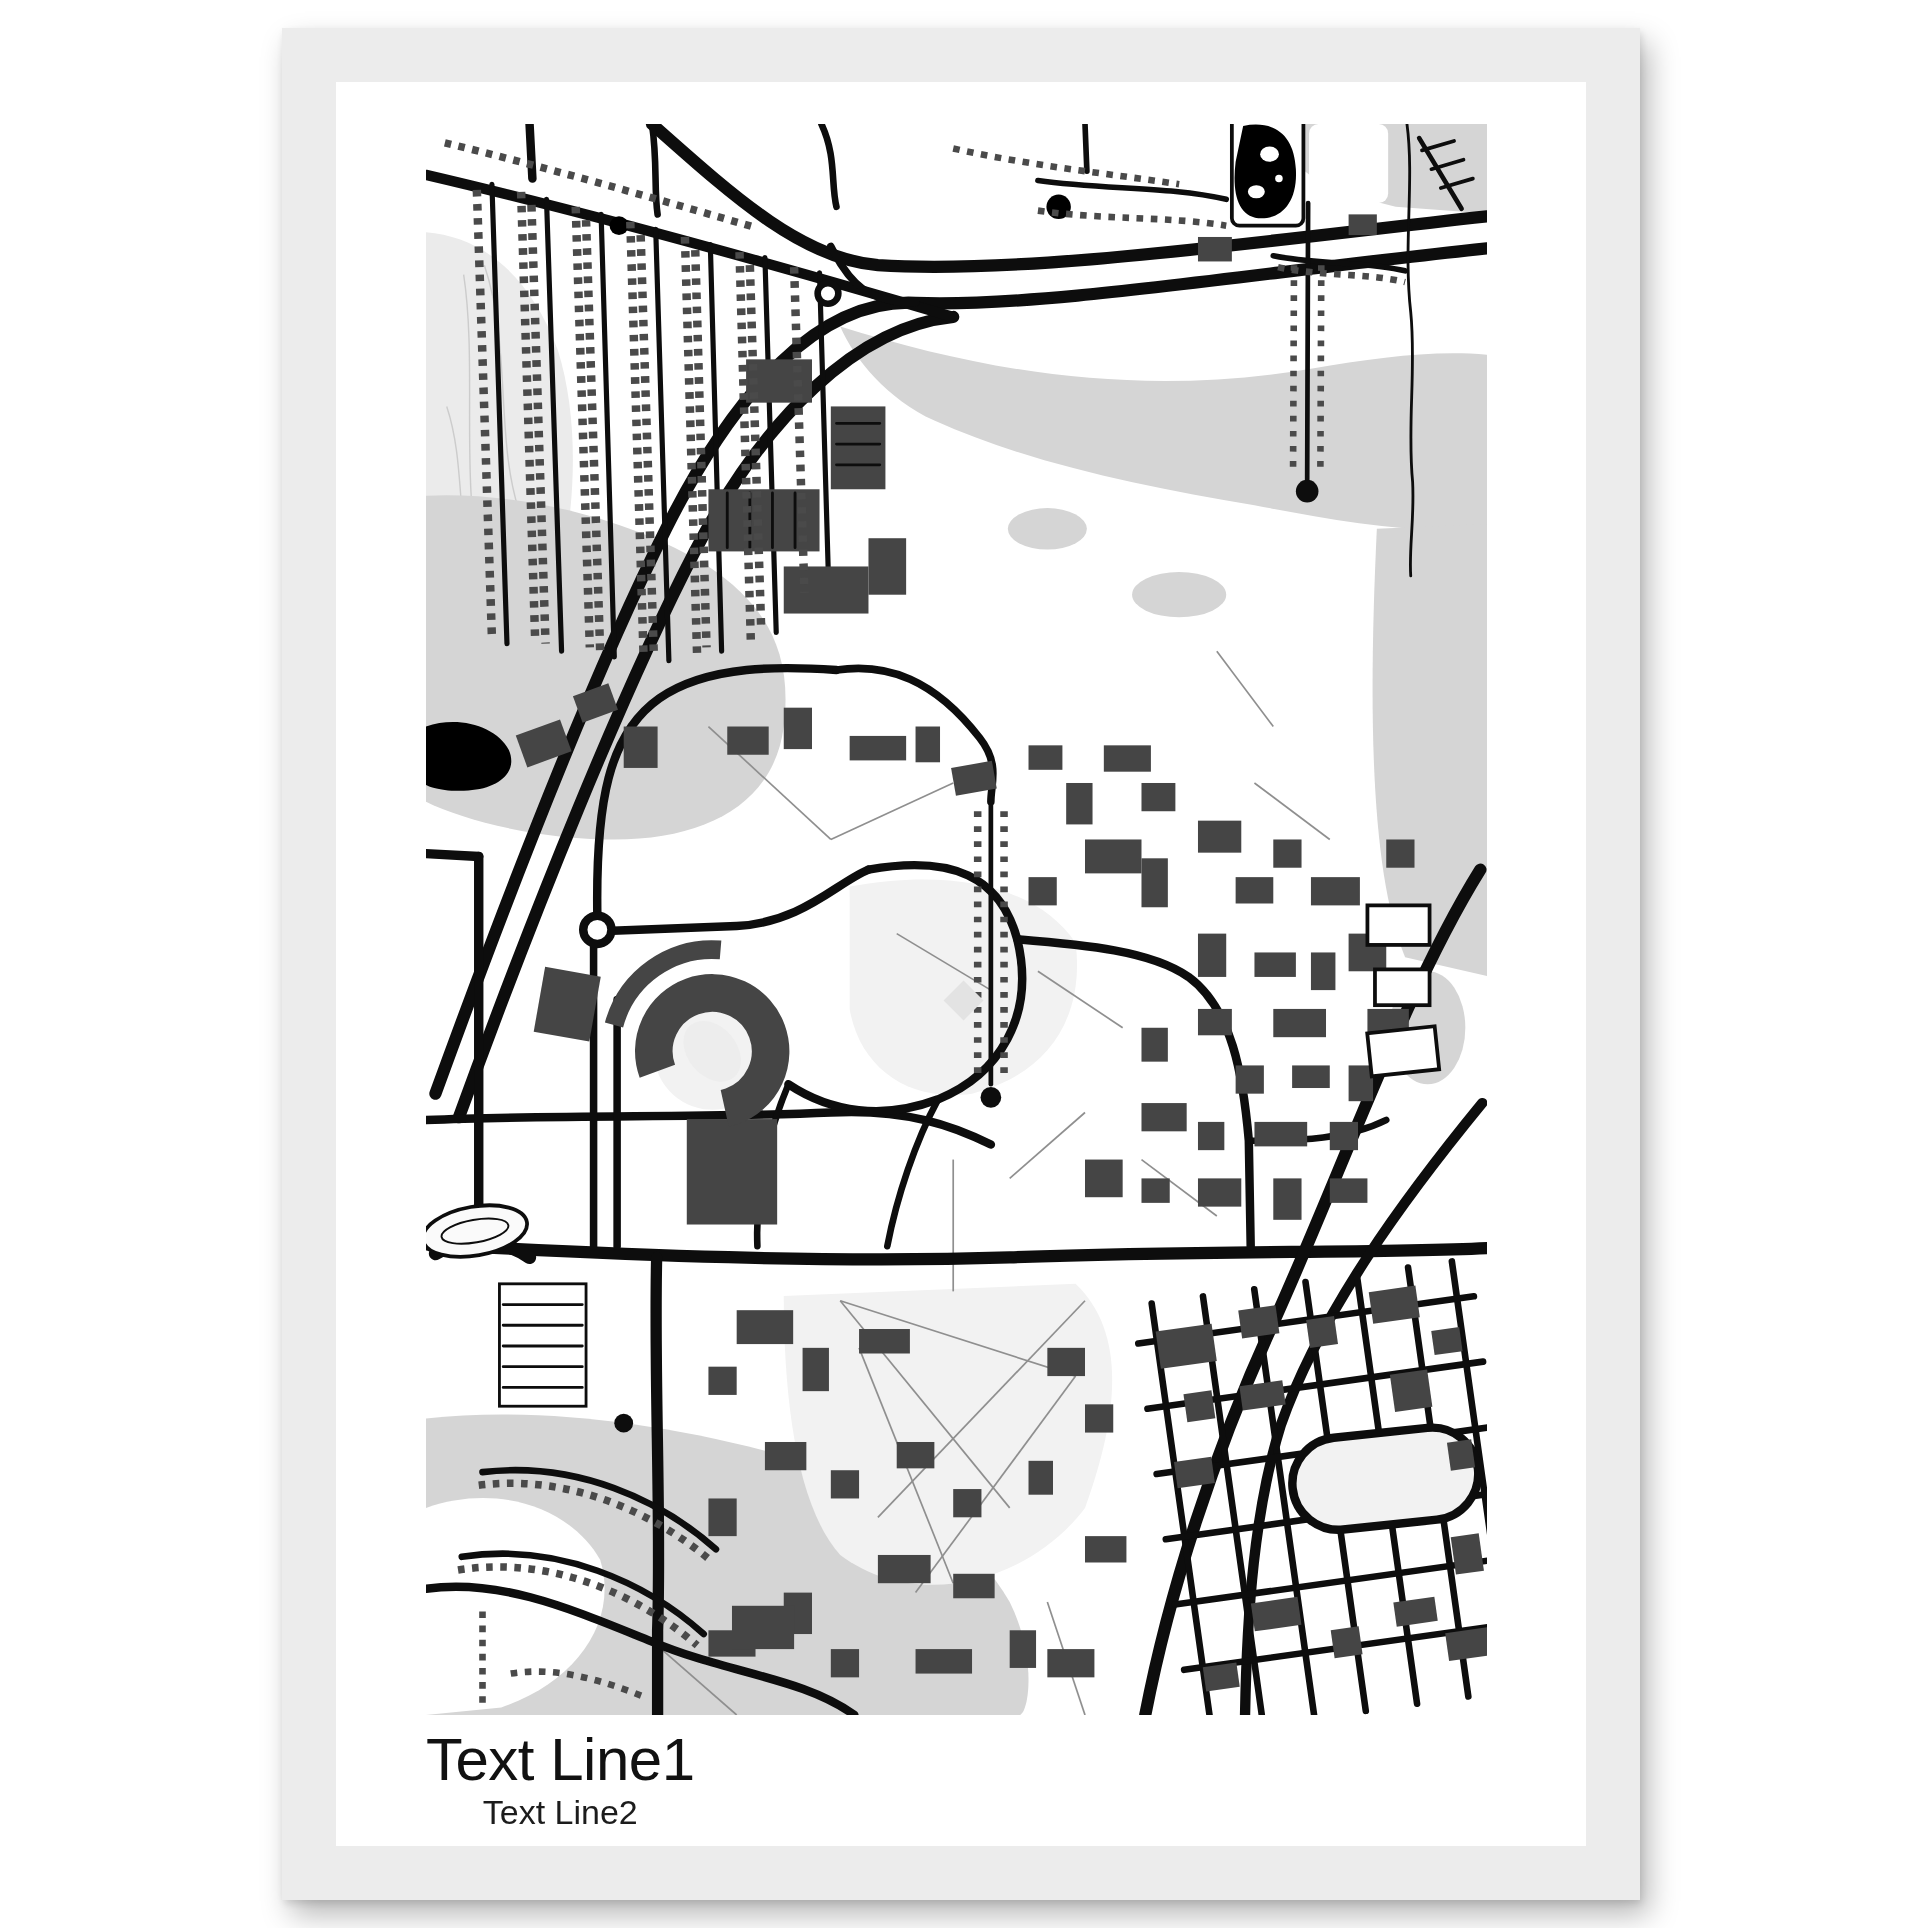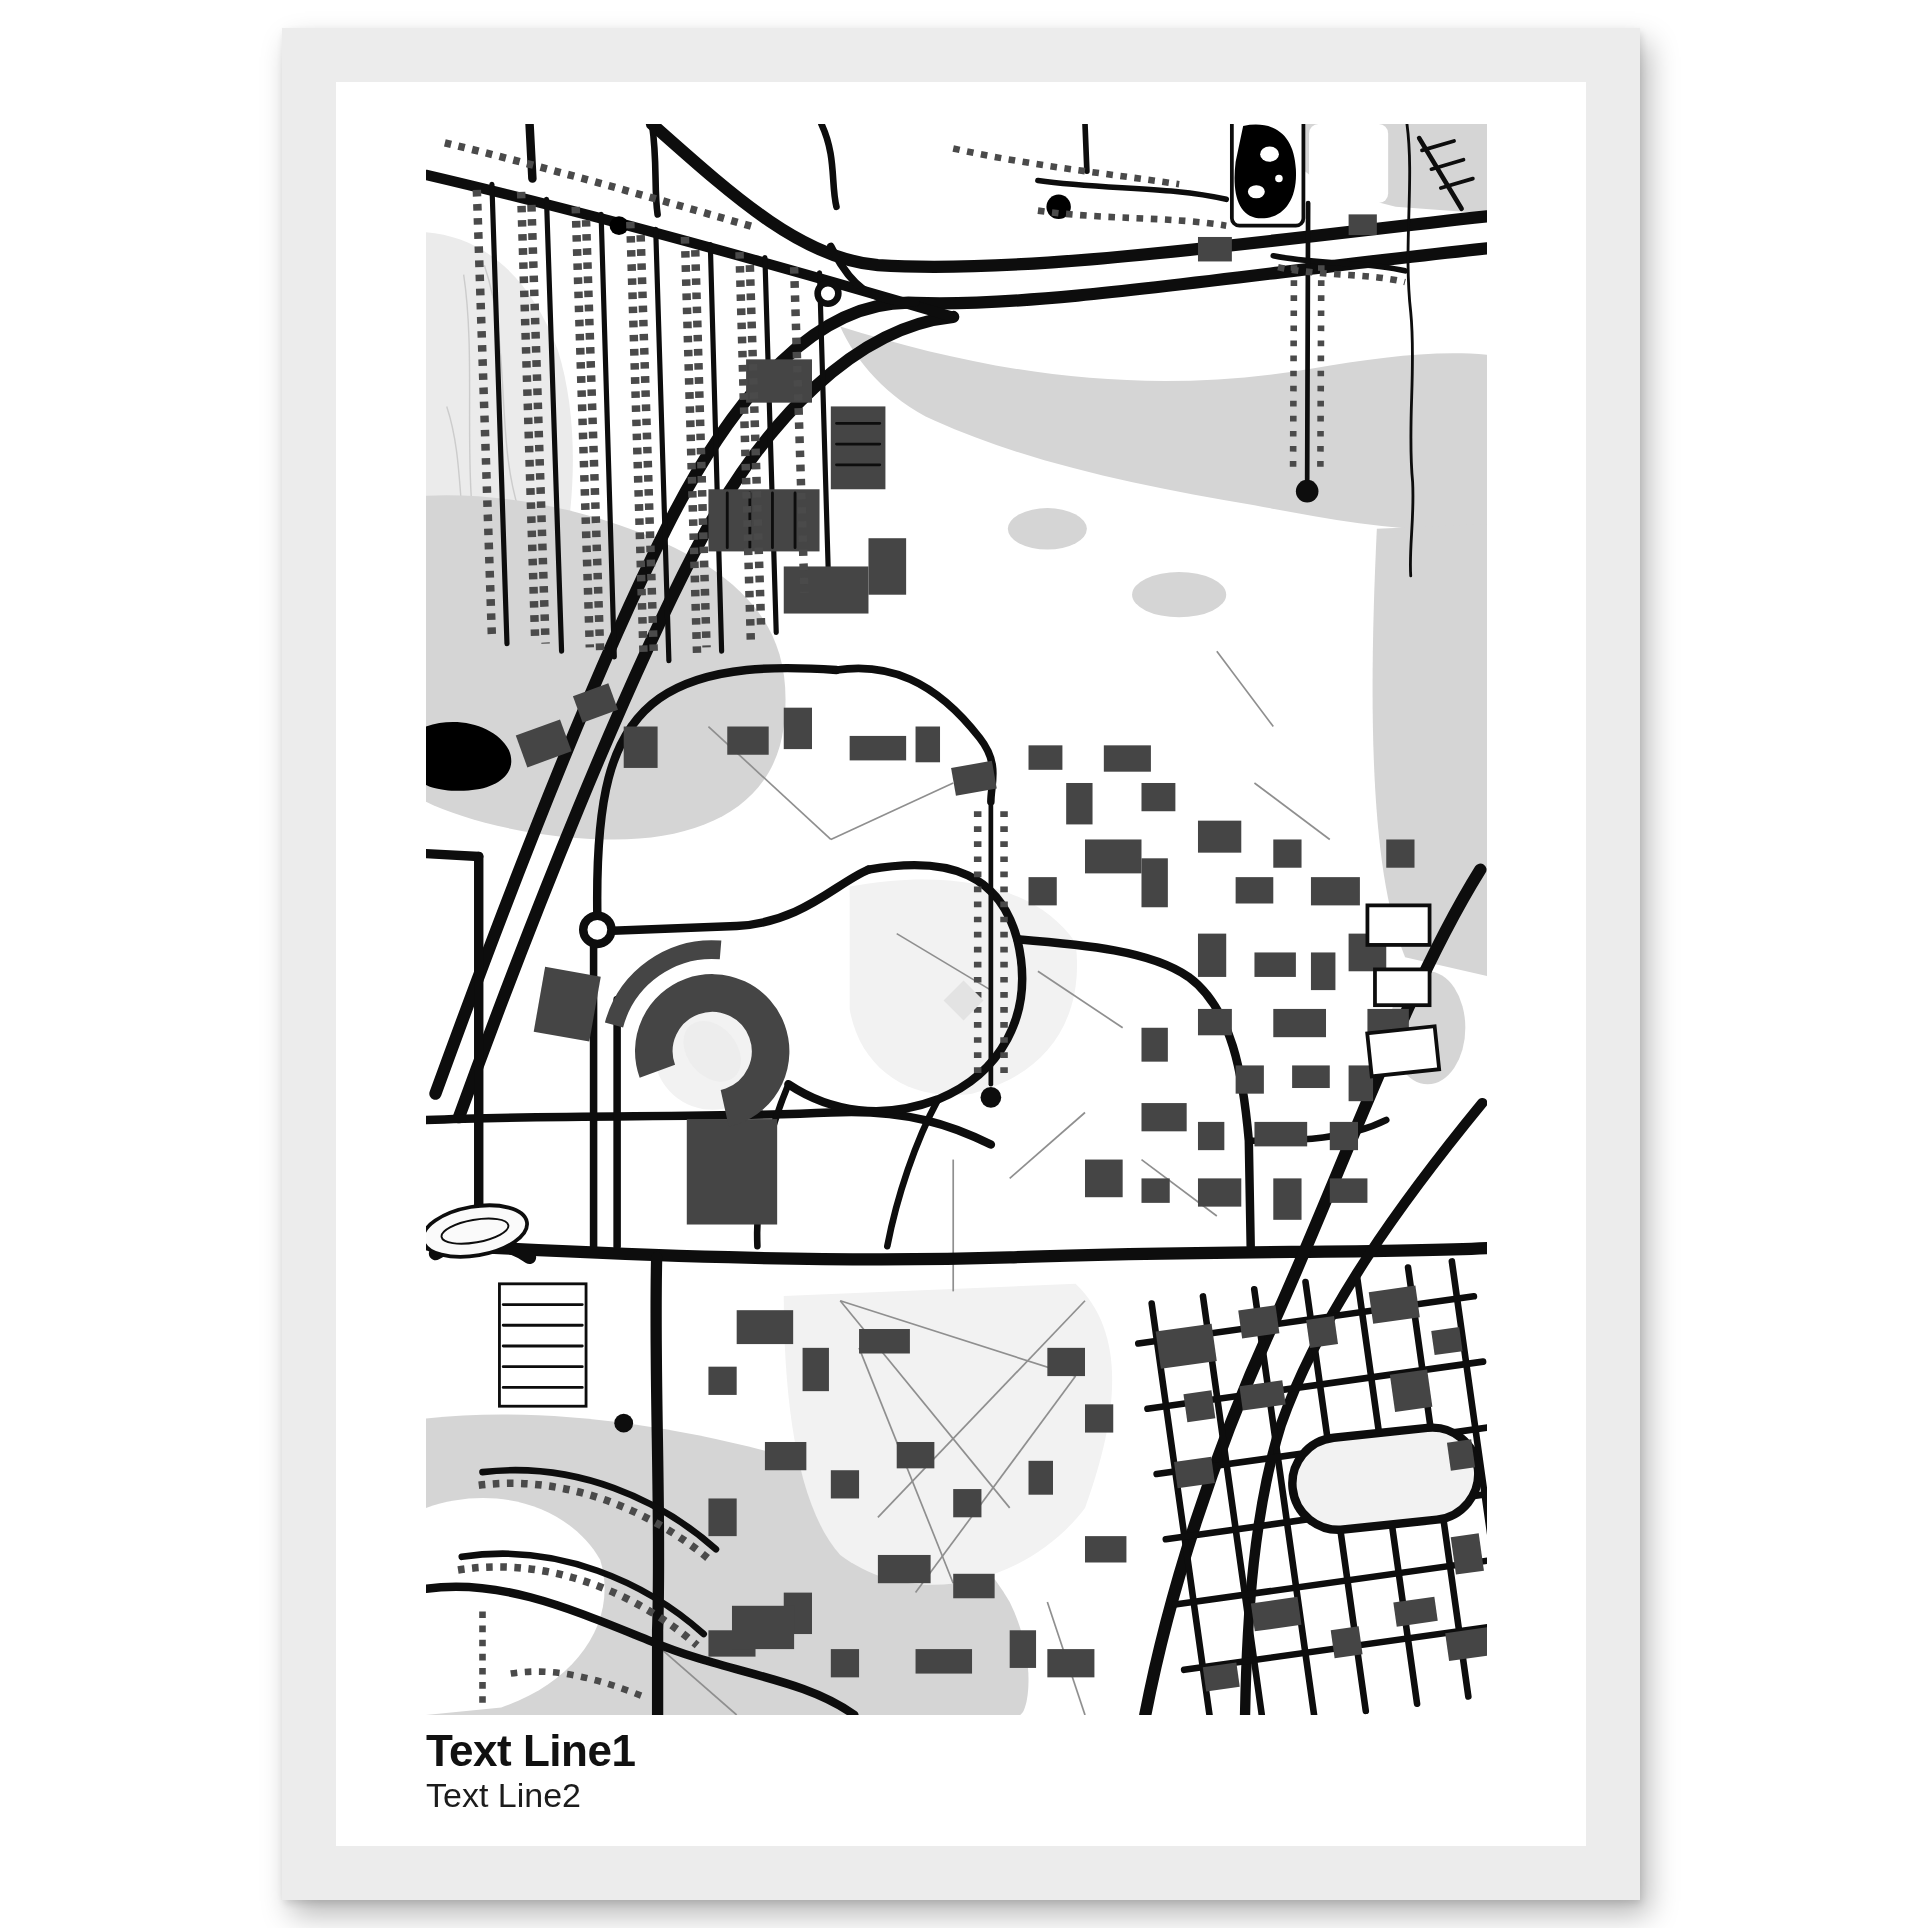--- a/index.html
+++ b/index.html
@@ -5,22 +5,22 @@
   html,body{margin:0;padding:0;}
   body{font-family:"Liberation Sans", sans-serif;}
   #canvas{position:relative;width:1928px;height:1928px;background:var(--mock-page-background,#fff);overflow:hidden;}
   .poster{position:absolute;left:282px;top:28px;width:1358px;height:1872px;
     background:var(--mock-frame-color,#ececec);
     box-shadow:9.4px 15px 28px rgba(0,0,0,.28), 1.9px 3.8px 7.5px rgba(0,0,0,.12);}
   .print{position:absolute;left:54px;top:54px;right:54px;bottom:54px;background:var(--mock-paper-color,#fff);}
   .map-wrap{position:absolute;left:90px;top:42px;width:1061px;height:1591px;overflow:hidden;}
   .map-wrap svg{display:block;width:100%;height:100%;background:var(--map-background,#fff);}
   .caption{position:absolute;left:90px;top:1646px;color:var(--map-road,#111);}
-  .caption .t1{font-size:44px;font-weight:700;letter-spacing:-0.5px;line-height:1.05;color:#111;}
-  .caption .t2{font-size:34px;font-weight:400;line-height:1.15;color:#1c1c1c;margin-top:1.9px;}
+  .caption .t1{font-size:60px;font-weight:400;letter-spacing:-0.5px;line-height:1.05;color:#111;}
+  .caption .t2{font-size:34px;font-weight:400;line-height:1.15;color:#1c1c1c;margin-top:1.9px;text-align:center;}
 
   
   .land{fill:var(--map-land,#d5d5d5);stroke:none;}
   .landlight{fill:var(--map-land-light,#ebebeb);stroke:none;}
   .field{fill:var(--map-field,#f2f2f2);stroke:none;}
   .white{fill:#ffffff;stroke:none;}
   .water{fill:var(--map-water,#000);stroke:none;}
   .rd{stroke:var(--map-road,#0d0d0d);fill:none;stroke-linecap:round;stroke-linejoin:round;}
   .rdf{fill:var(--map-road,#0d0d0d);stroke:none;}
   .bld{fill:var(--map-building,#454545);stroke:none;}

